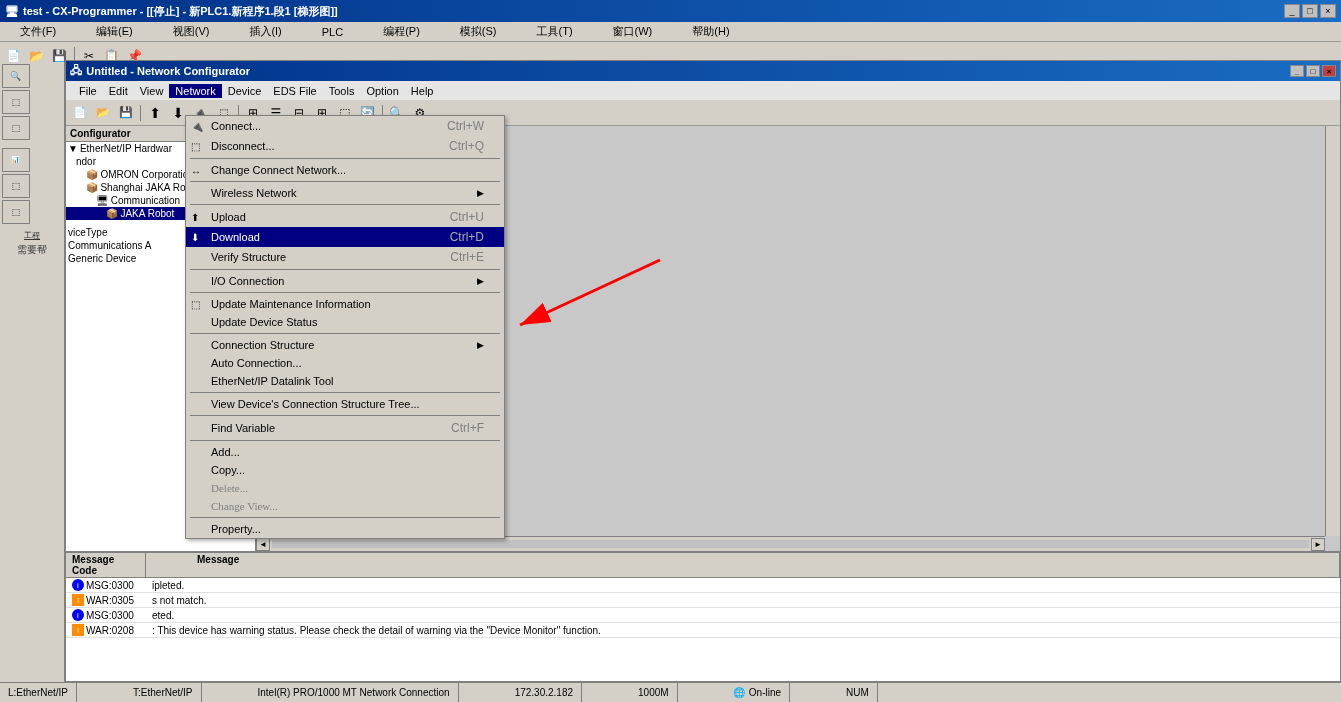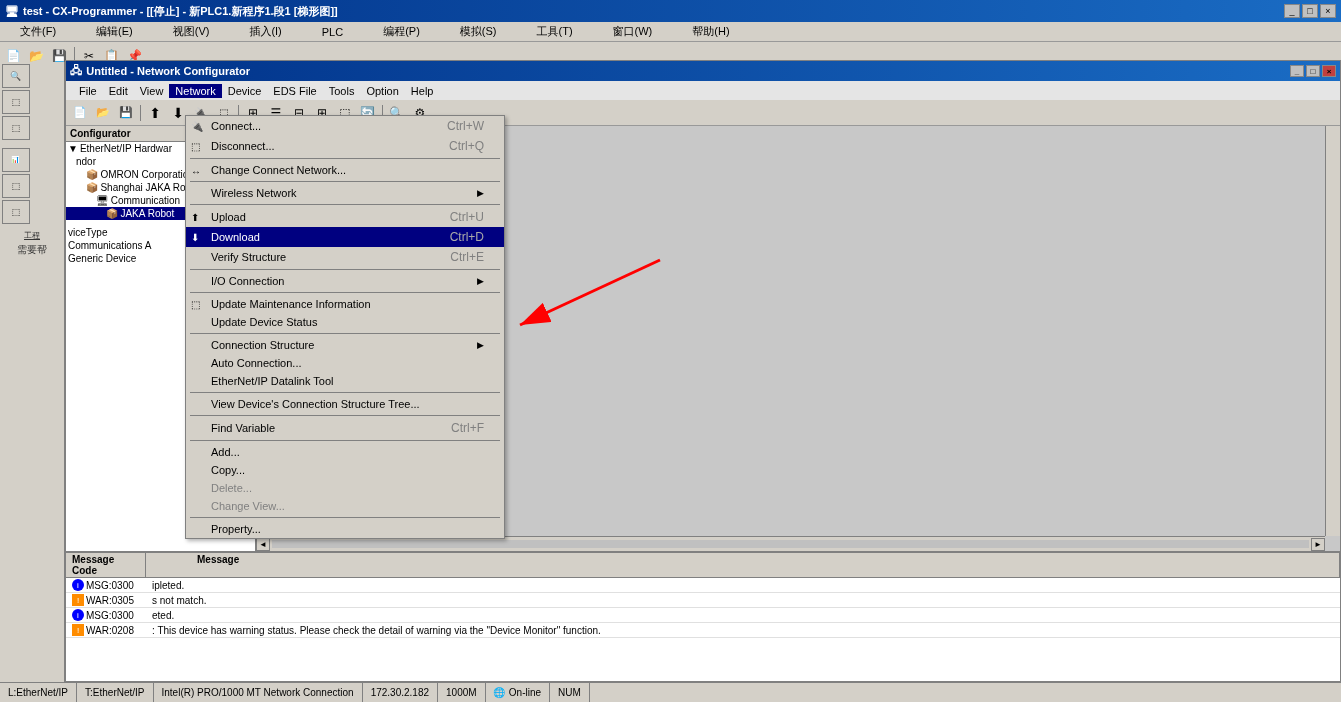--- a/index.html
+++ b/index.html
@@ -56,20 +56,21 @@
     
     .statusbar {
       position: absolute;
       bottom: 0; left: 0; right: 0;
       height: 20px;
       background: #d4d0c8;
       border-top: 1px solid #808080;
       display: flex;
       align-items: center;
       font-size: 10px;
+      gap: 48px;
     }
     .status-item {
       padding: 0 8px;
       border-right: 1px solid #808080;
       height: 100%;
       display: flex;
       align-items: center;
     }
 
     
@@ -85,21 +86,21 @@
     }
     .menu-item {
       display: flex;
       align-items: center;
       justify-content: space-between;
       padding: 3px 20px 3px 25px;
       cursor: pointer;
       position: relative;
       white-space: nowrap;
     }
-    .menu-item.disabled { color: #808080; cursor: default; }
+    .menu-item.disabled { color: #808080; cursor: default; font-family: Liberation Serif, serif; }
     .menu-item .shortcut { color: #808080; font-size: 12px; }
     .menu-item .arrow { font-size: 9px; }
     .menu-sep { height: 1px; background: #808080; margin: 2px 4px; }
     .menu-item .item-icon { position: absolute; left: 5px; font-size: 10px; }
 
     .cx-menubar {
       background: #d4d0c8;
       display: flex;
       padding: 2px 0;
       height: 20px;

